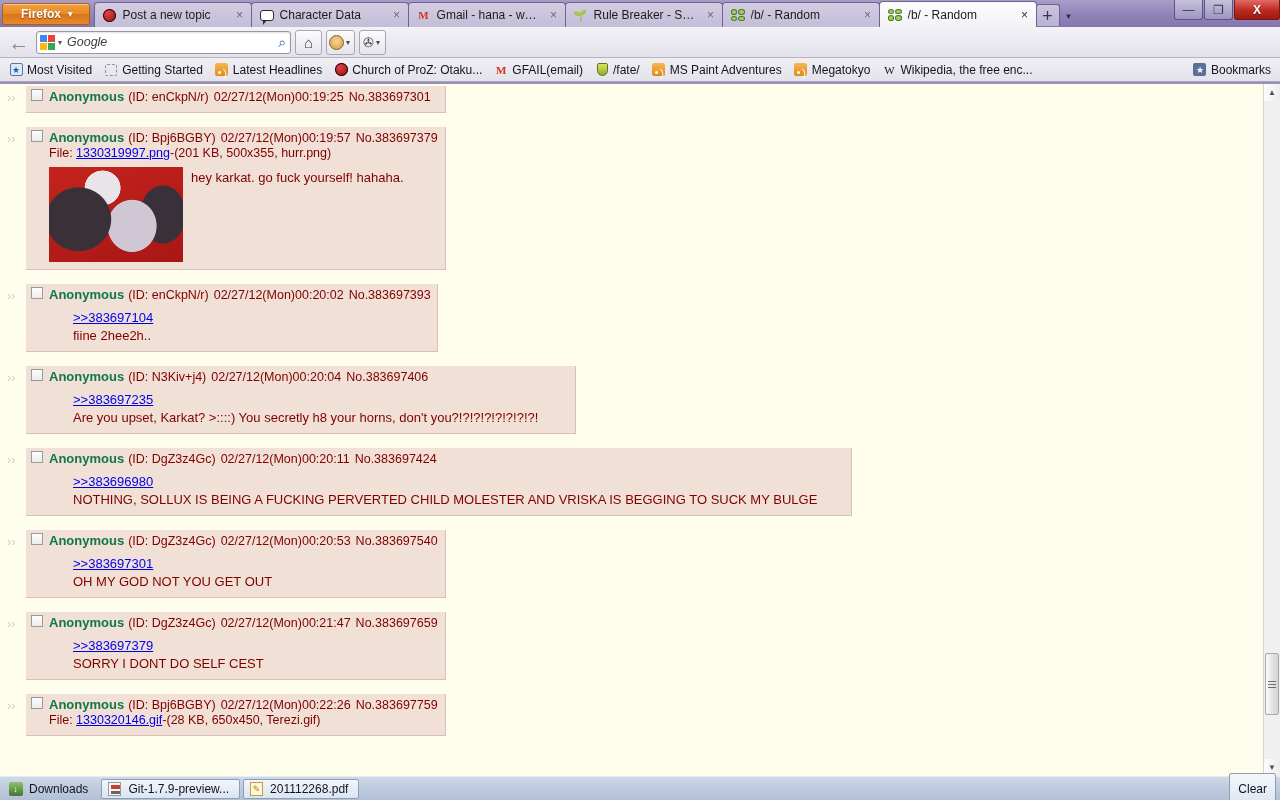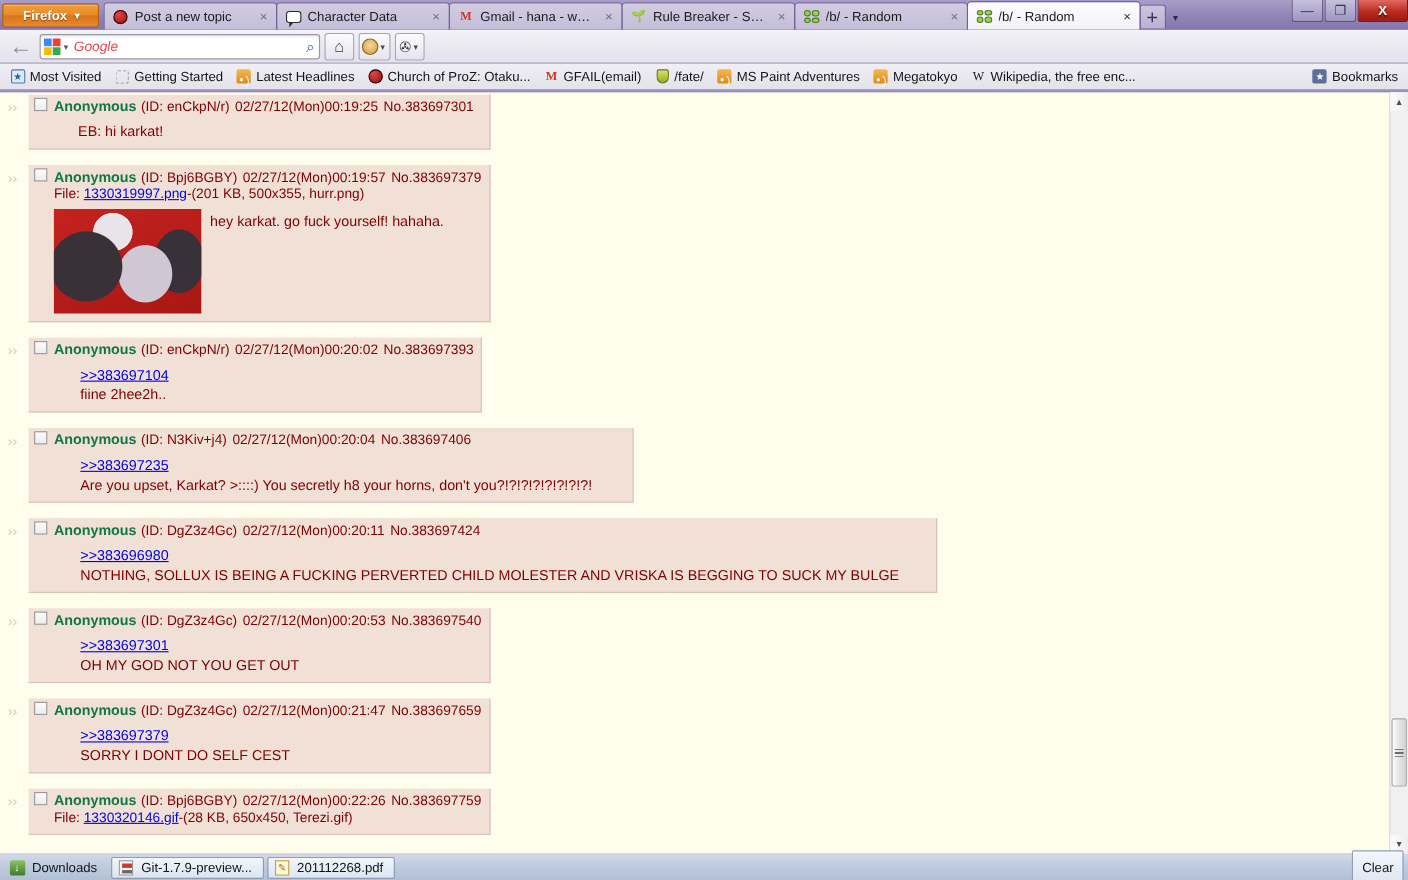--- a/index.html
+++ b/index.html
@@ -181,21 +181,21 @@
     display: flex; align-items: center;
     background: #fff;
     border: 1px solid #9a97a5;
     border-radius: 3px;
     padding: 0 4px 0 3px;
     box-shadow: inset 0 1px 2px rgba(0,0,0,.12);
   }
   .gicon { width:15px;height:15px;display:grid;grid-template-columns:1fr 1fr;grid-template-rows:1fr 1fr;gap:1px;flex:0 0 15px;}
   .gicon i{display:block;}
   #searchbar .sarrow { font-size:8px;color:#555;margin:0 5px 0 3px;}
-  #searchbar .sval { flex:1 1 auto; font-size:12.5px; color:#ef4444; font-style: italic;}
+  #searchbar .sval { flex:1 1 auto; font-size:12.5px; color:#404040; font-style: italic;}
   #searchbar .smag { color:#3a6ea5; font-size:14px; }
   .tbbtn {
     height: 25px; min-width: 27px;
     display:flex;align-items:center;justify-content:center;
     background: linear-gradient(to bottom,#fcfcfd,#e6e4ec);
     border: 1px solid #a9a6b3; border-radius: 3px;
     font-size: 13px; color:#3b3b42;
     padding: 0 4px;
   }
   .splitcaret { font-size:8px; color:#4a4a52; padding:0 2px; }
@@ -564,23 +564,20 @@
       <div class="postwrap">
         <div class="replymark">››</div>
         <div class="postreply" style="width:420px">
           <div class="posthead">
             <span class="postcheck"></span>
             <span class="pname">Anonymous</span>
             <span class="pid">(ID: enCkpN/r)</span>
             <span class="pdate">02/27/12(Mon)00:19:25</span>
             <span class="pno">No.383697301</span>
           </div>
-          <div class="postbody">
-            <span class="line">EB: hi karkat!</span>
-          </div>
         </div>
       </div>
 
       <div class="postwrap">
         <div class="replymark">››</div>
         <div class="postreply" style="width:420px;padding-bottom:4px">
           <div class="posthead">
             <span class="postcheck"></span>
             <span class="pname">Anonymous</span>
             <span class="pid">(ID: Bpj6BGBY)</span>

